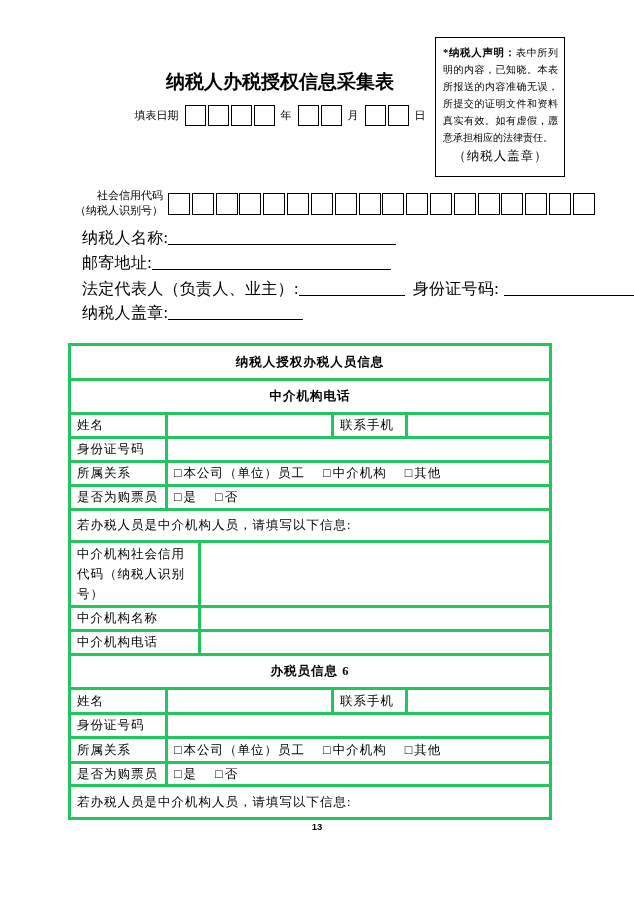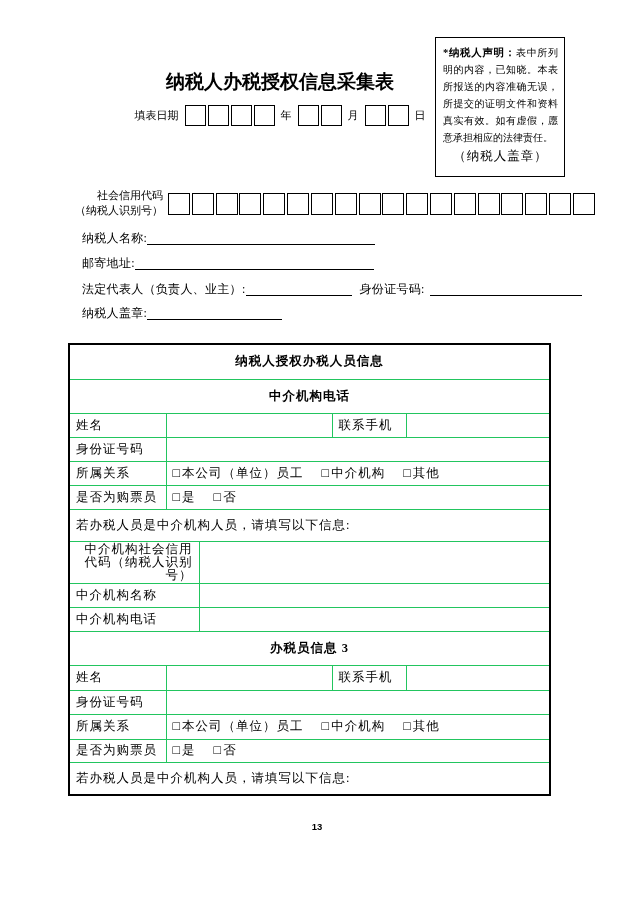--- a/index.html
+++ b/index.html
@@ -36,39 +36,39 @@
   .cc-label {
     position:absolute; left:66px; top:188px; width:97px;
     text-align:right; font-size:11px; line-height:15px; white-space:nowrap;
   }
   .cc-boxes {
     position:absolute; left:168px; top:193px; width:427px; height:22px;
     display:flex; justify-content:space-between;
   }
   .cc-boxes .code-box { width:22px; height:22px; border:1.5px solid #000; background:#fff; }
   
-  .fline { position:absolute; font-size:12px; letter-spacing:0.3px; white-space:nowrap; line-height:14px; }
+  .fline { position:absolute; font-size:16px; letter-spacing:0.3px; white-space:nowrap; line-height:14px; }
   .ul { display:inline-block; border-bottom:1px solid #000; height:13px; vertical-align:bottom; }
   #f-name  { left:82px; top:231px; }
   #f-addr  { left:82px; top:256px; }
   #f-legal { left:82px; top:282px; }
   #f-phone { left:82px; top:306px; }
   .sp8 { display:inline-block; width:8px; }
   
   table.main {
     position:absolute; left:68px; top:343px; width:481px;
     border-collapse:collapse; table-layout:fixed;
     border:2px solid #000;
   }
   table.main td {
-    border:1px solid #22c55e; font-size:12.5px; letter-spacing:1px;
+    border:3px solid #22c55e; font-size:12.5px; letter-spacing:1px;
     padding:1px 6px; vertical-align:middle; overflow:hidden;
   }
   td.th { font-weight:bold; text-align:center; font-size:14px; letter-spacing:1px; }
-  td.wrap2 { letter-spacing:0.5px; line-height:13px; white-space:normal;text-align:right; }
+  td.wrap2 { letter-spacing:0.5px; line-height:20px; white-space:normal; }
   .opts { display:flex; gap:18px; align-items:center; }
   .opt { display:inline-flex; align-items:center; cursor:default; }
   .cb { margin-right:1px; }
   tr.rh35{height:35px} tr.rh34{height:34px} tr.rh33{height:33px} tr.rh32{height:32px}
   tr.rh26{height:26px} tr.rh25{height:25px} tr.rh24{height:24px} tr.rh23{height:23px}
   
   .pageno {
     position:absolute; left:0; top:821px; width:100%;
     text-align:center; font-size:9.5px; font-weight:bold;
     font-family:"Liberation Sans","DejaVu Sans",sans-serif;
@@ -215,21 +215,21 @@
     <tr class="rh24">
       <td colspan="2">中介机构名称</td>
       <td colspan="3"></td>
     </tr>
     <tr class="rh24">
       <td colspan="2">中介机构电话</td>
       <td colspan="3"></td>
     </tr>
 
     <tr class="rh34">
-          <td class="th" colspan="5">办税员信息 3</td>
+          <td class="th" colspan="5">办税员信息 6</td>
         </tr>
     <tr class="rh25">
       <td>姓名</td>
       <td colspan="2"></td>
       <td>联系手机</td>
       <td></td>
     </tr>
     <tr class="rh24">
       <td>身份证号码</td>
       <td colspan="4"></td>

